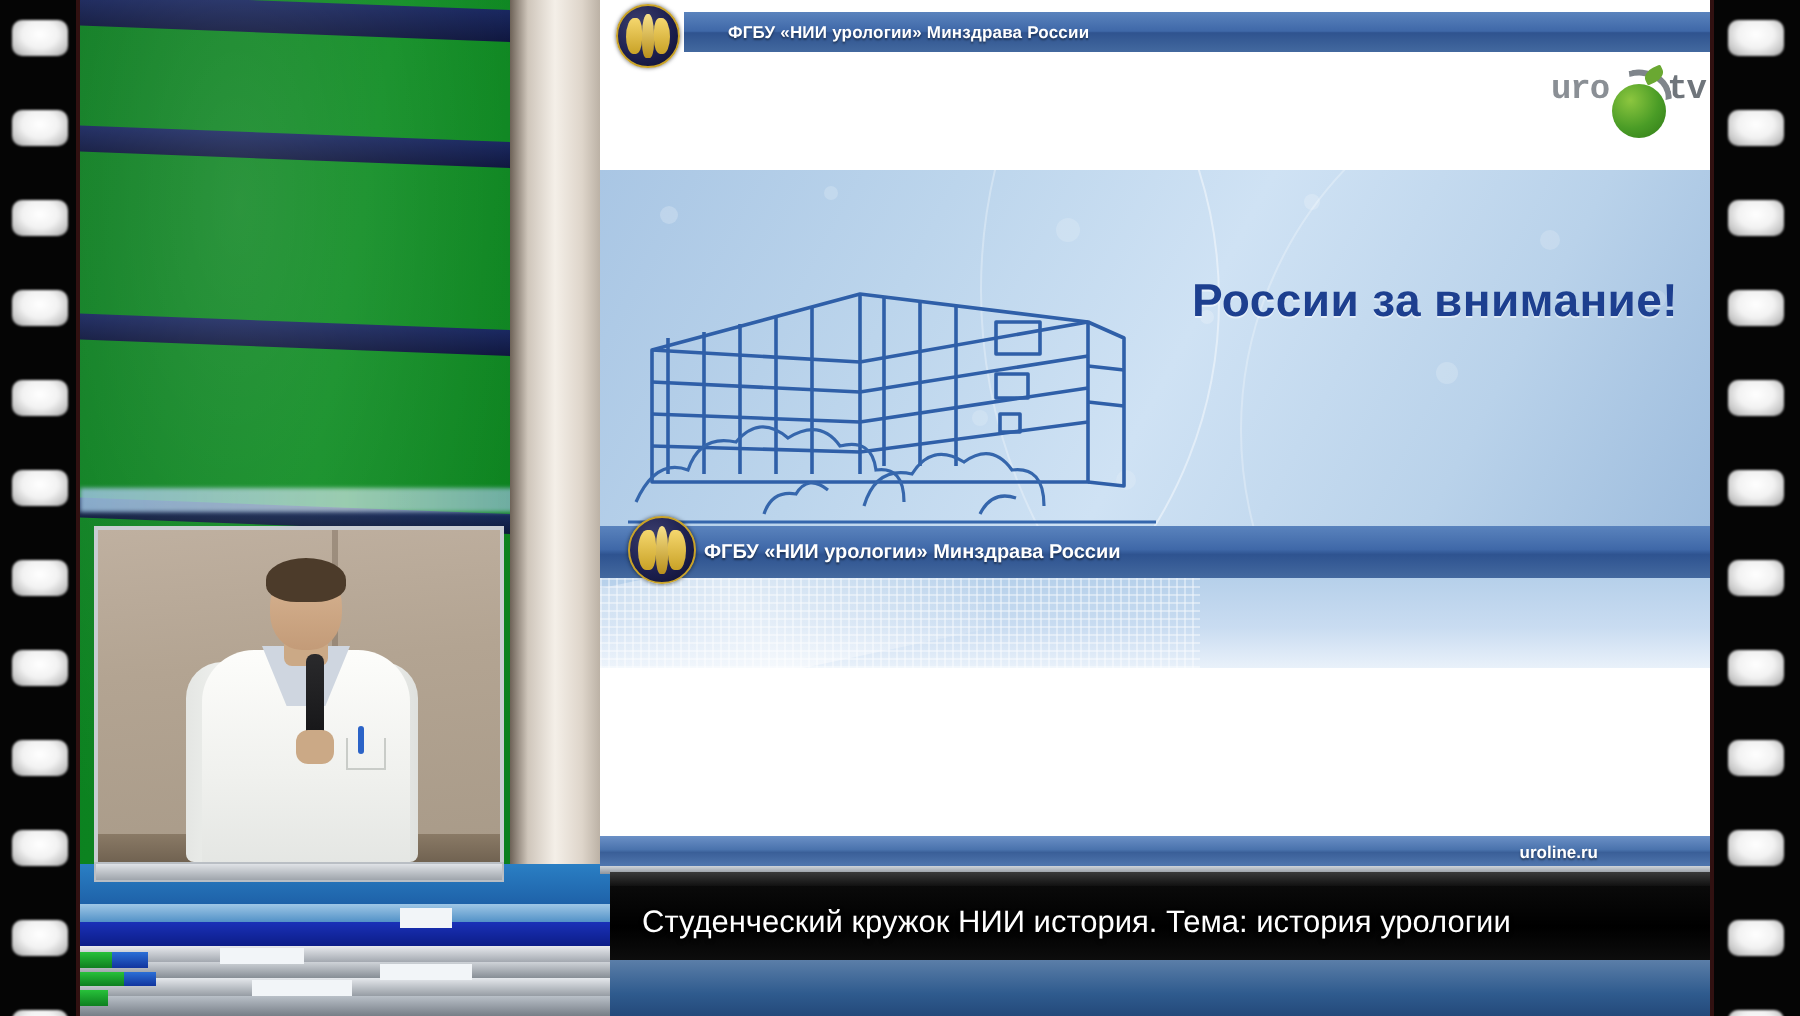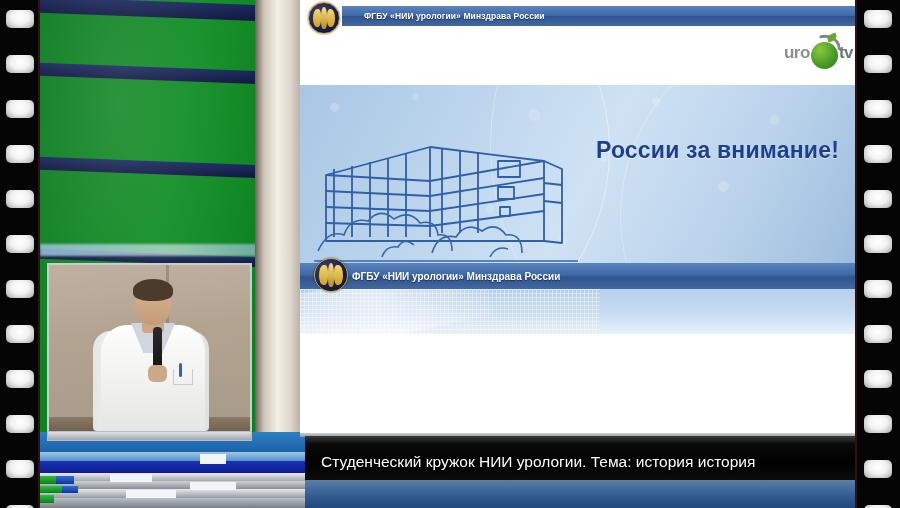--- a/index.html
+++ b/index.html
@@ -141,21 +141,21 @@
   .logo .k-right { right:14%; border-radius:40% 60% 55% 45%; }
   .logo .k-mid {
     position:absolute; left:40%; top:14%; width:20%; height:72%;
     background:linear-gradient(180deg,#f7e08a,#b8901d);
     border-radius:45% 45% 35% 35%;
   }
   .logo.big { left:8px; top:2px; width:32px; height:32px; }
 
   
   .urotv {
-    position:absolute; right:2px; top:36px; display:flex; align-items:center;
+    position:absolute; right:2px; top:36px; display:flex; font-family:Liberation Mono, monospace;
   }
   .urotv .uro-text {
     font-size:17px; font-weight:bold; color:#8a8f95; letter-spacing:-.5px;
   }
   .urotv .mark {
     position:relative; width:34px; height:34px; margin:0 -3px 0 -2px;
   }
   .urotv .mark .ball {
     position:absolute; left:3px; top:6px; width:27px; height:27px; border-radius:50%;
     background:radial-gradient(circle at 34% 30%, #8cc63f 0%, #4a9c26 55%, #2f7a17 100%);
@@ -403,26 +403,29 @@
         <div class="k-right"></div>
     </div>
 
     <div class="texband">
       <div class="grid"></div>
       <div class="sheen"></div>
     </div>
 
     <div class="whitefill"></div>
 
+    <div class="url-bar">
+      <span class="url-text">uroline.ru</span>
+    </div>
     <div class="slide-bottom-edge"></div>
   </div>
 
   <div class="cap-over"></div>
   <div class="caption">
-    <span class="cap-text">Студенческий кружок НИИ урологии. Тема: история история</span>
+    <span class="cap-text">Студенческий кружок НИИ история. Тема: история урологии</span>
   </div>
   <div class="cap-under"></div>
 
   <div class="filmstrip left">
     <div class="film-edge" style="left:38px;"></div>
   <div class="sprocket" style="top: 10px;"></div>
       <div class="sprocket" style="top: 55px;"></div>
       <div class="sprocket" style="top: 100px;"></div>
       <div class="sprocket" style="top: 145px;"></div>
       <div class="sprocket" style="top: 190px;"></div>

